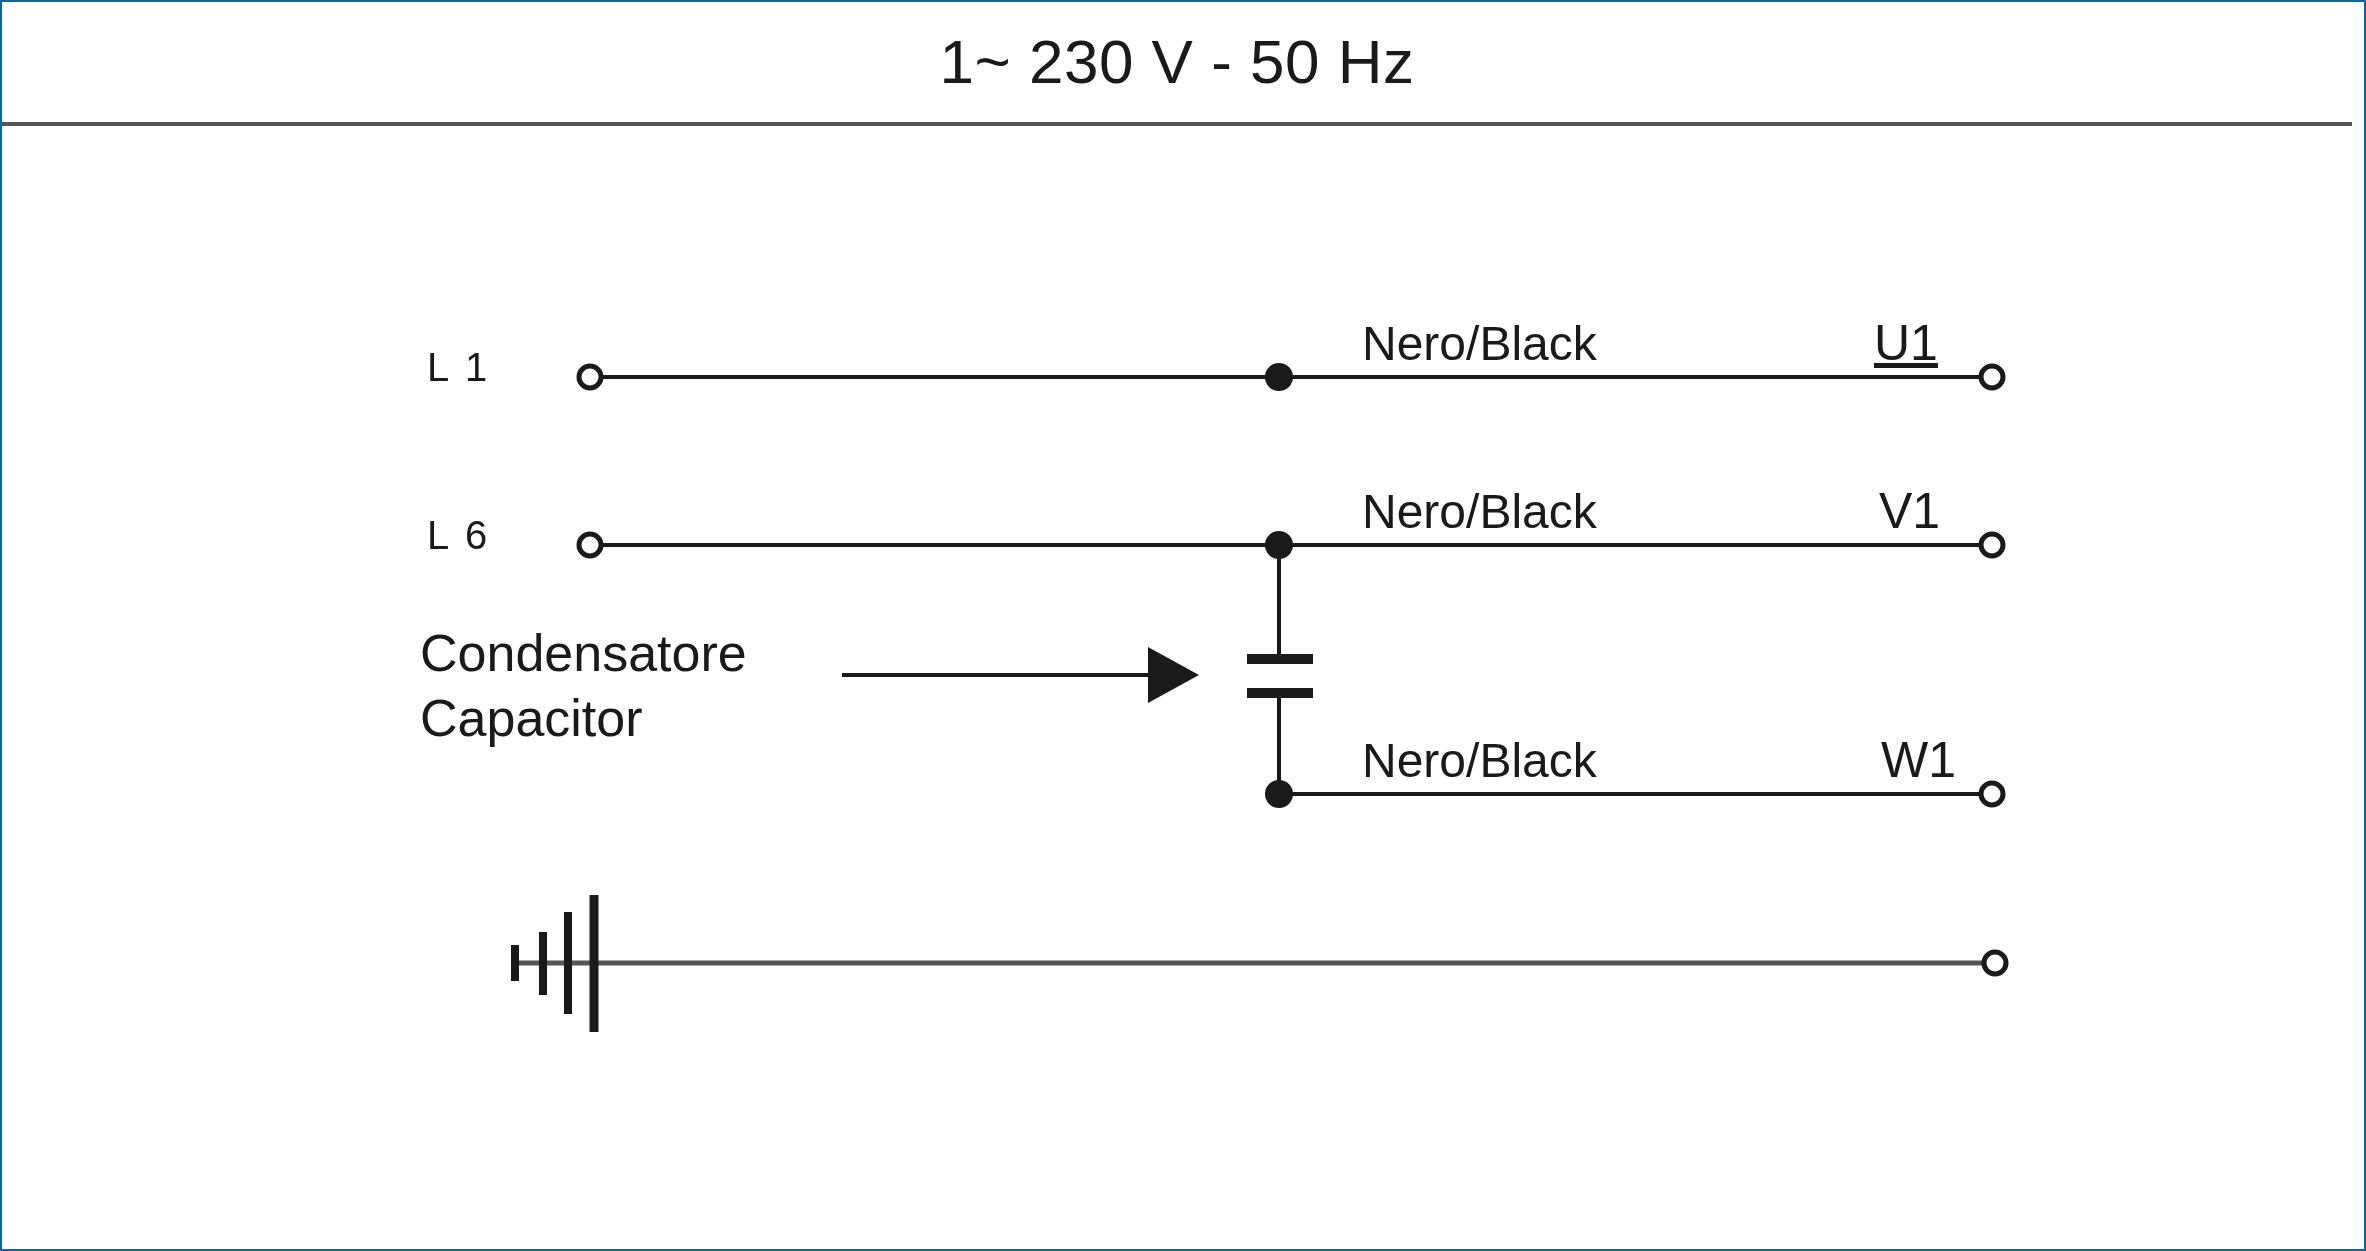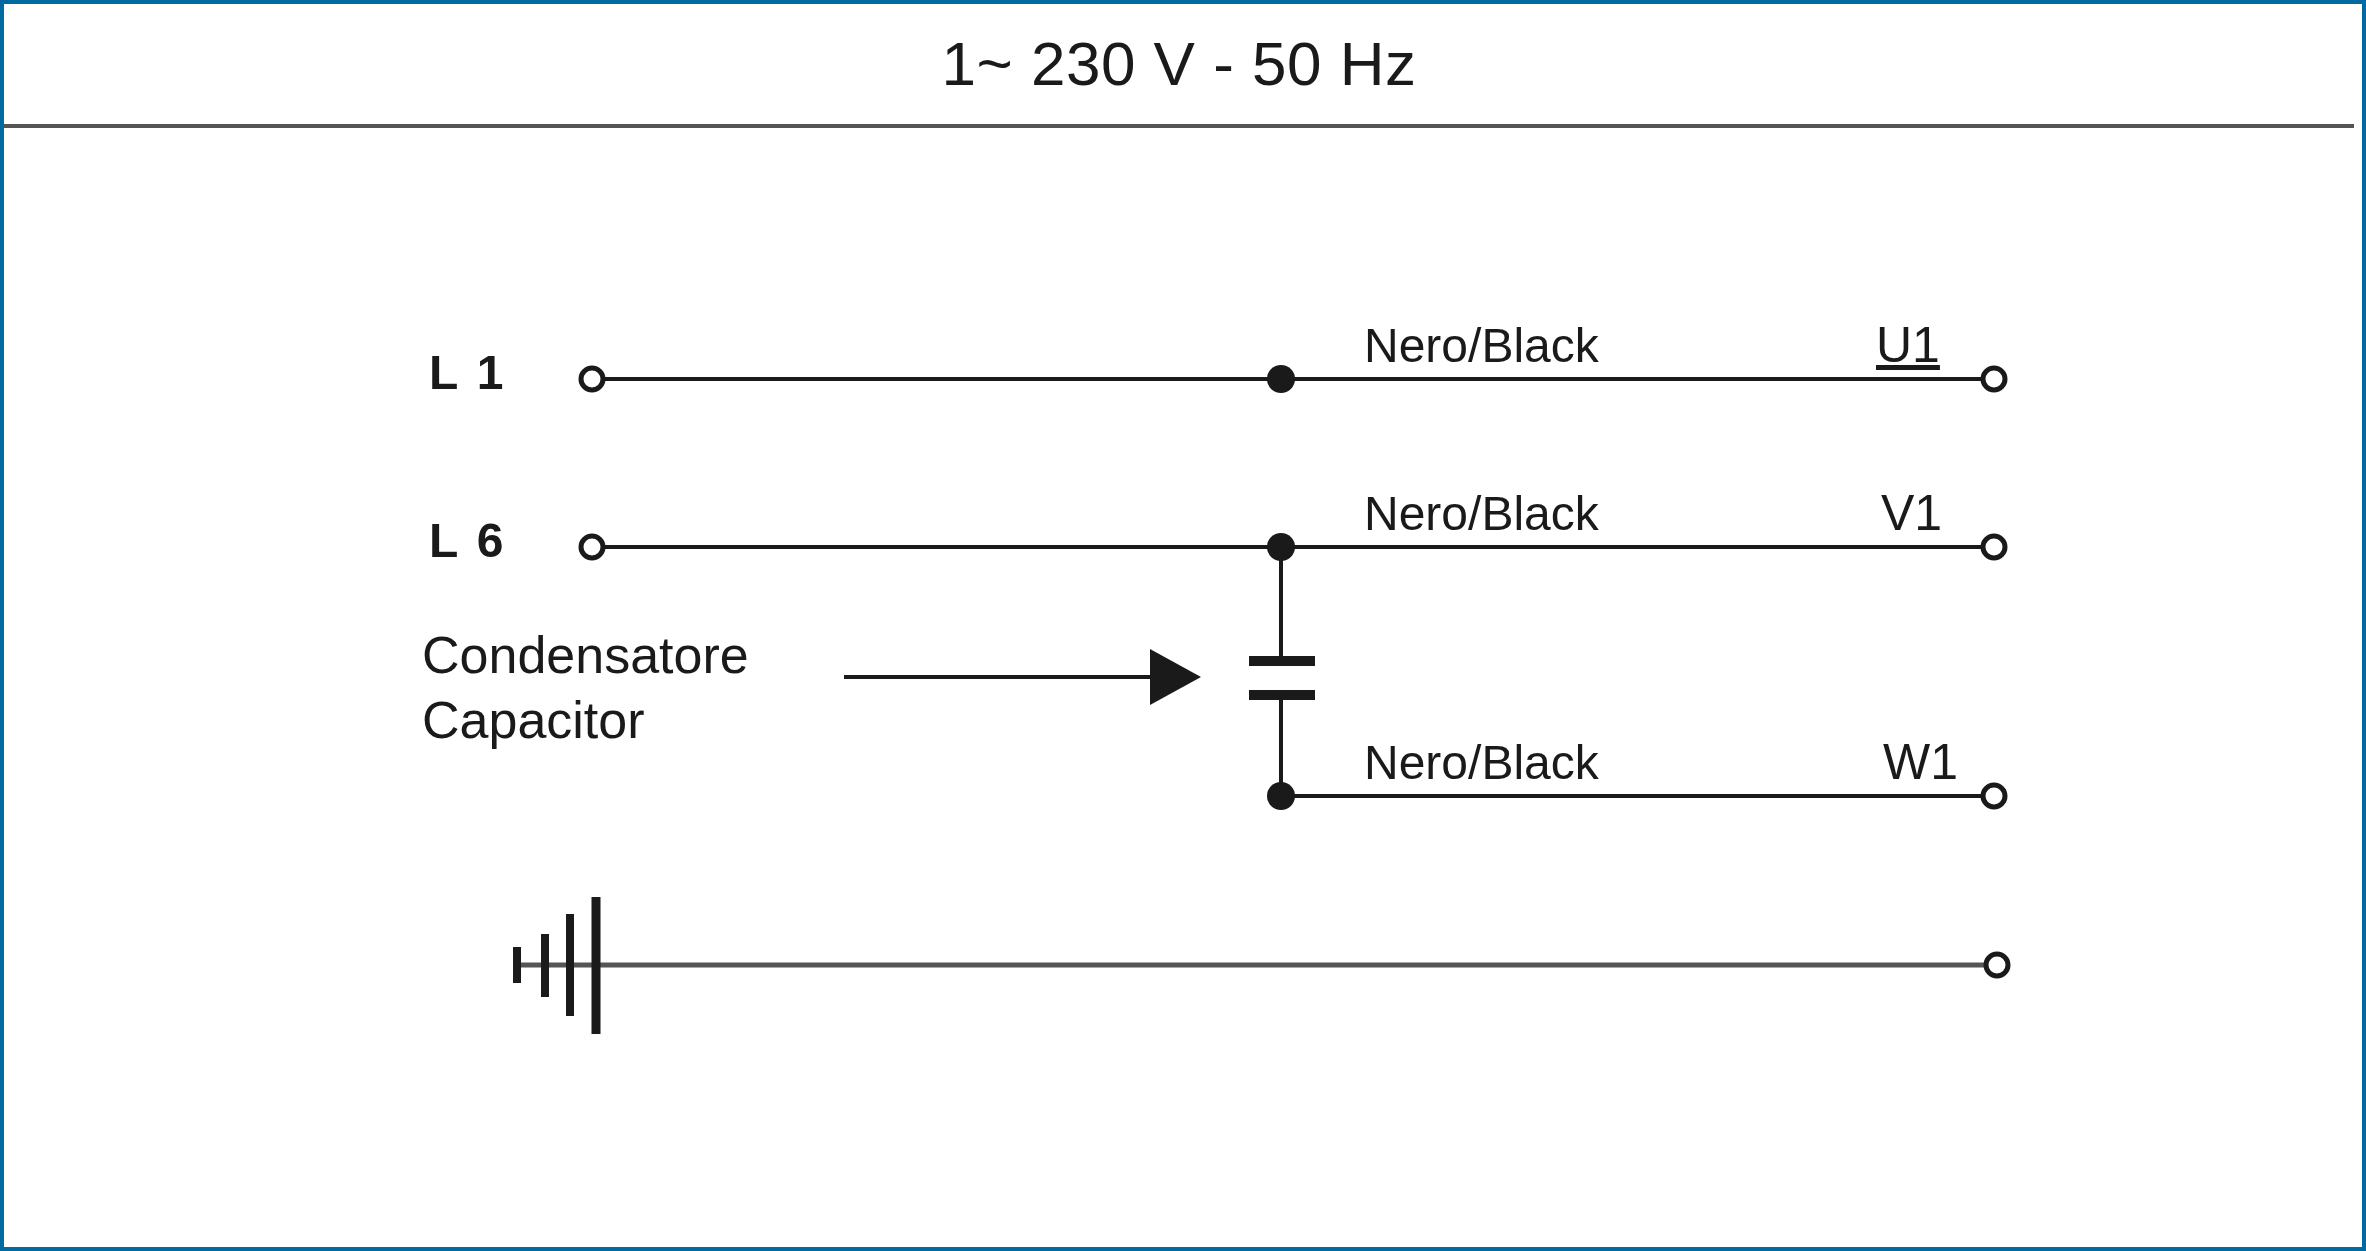--- a/index.html
+++ b/index.html
@@ -10,21 +10,21 @@
   }
   body {
     font-family: "Liberation Sans", sans-serif;
   }
   #frame {
     position: relative;
     width: 2366px;
     height: 1251px;
     background: #ffffff;
     box-sizing: border-box;
-    border: 4px solid #0369a1;
+    border: 2px solid #0369a1;
     overflow: hidden;
   }
   #title-bar {
     position: absolute;
     left: 0;
     top: 0;
     width: 2350px;
     height: 124px;
     border-bottom: 4px solid #555555;
     box-sizing: border-box;
@@ -53,22 +53,22 @@
     width: 2350px;
     height: 1235px;
   }
   .lbl {
     position: absolute;
     color: #1a1a1a;
     white-space: pre;
     line-height: 1;
   }
   .phase-label {
-    font-size: 48px;
-    font-weight: bold;
+    font-size: 40px;
+    font-weight: normal;
     letter-spacing: 3px;
   }
   .wire-label {
     font-size: 48px;
   }
   .terminal-label {
     font-size: 50px;
   }
   .cap-label {
     font-size: 52px;

